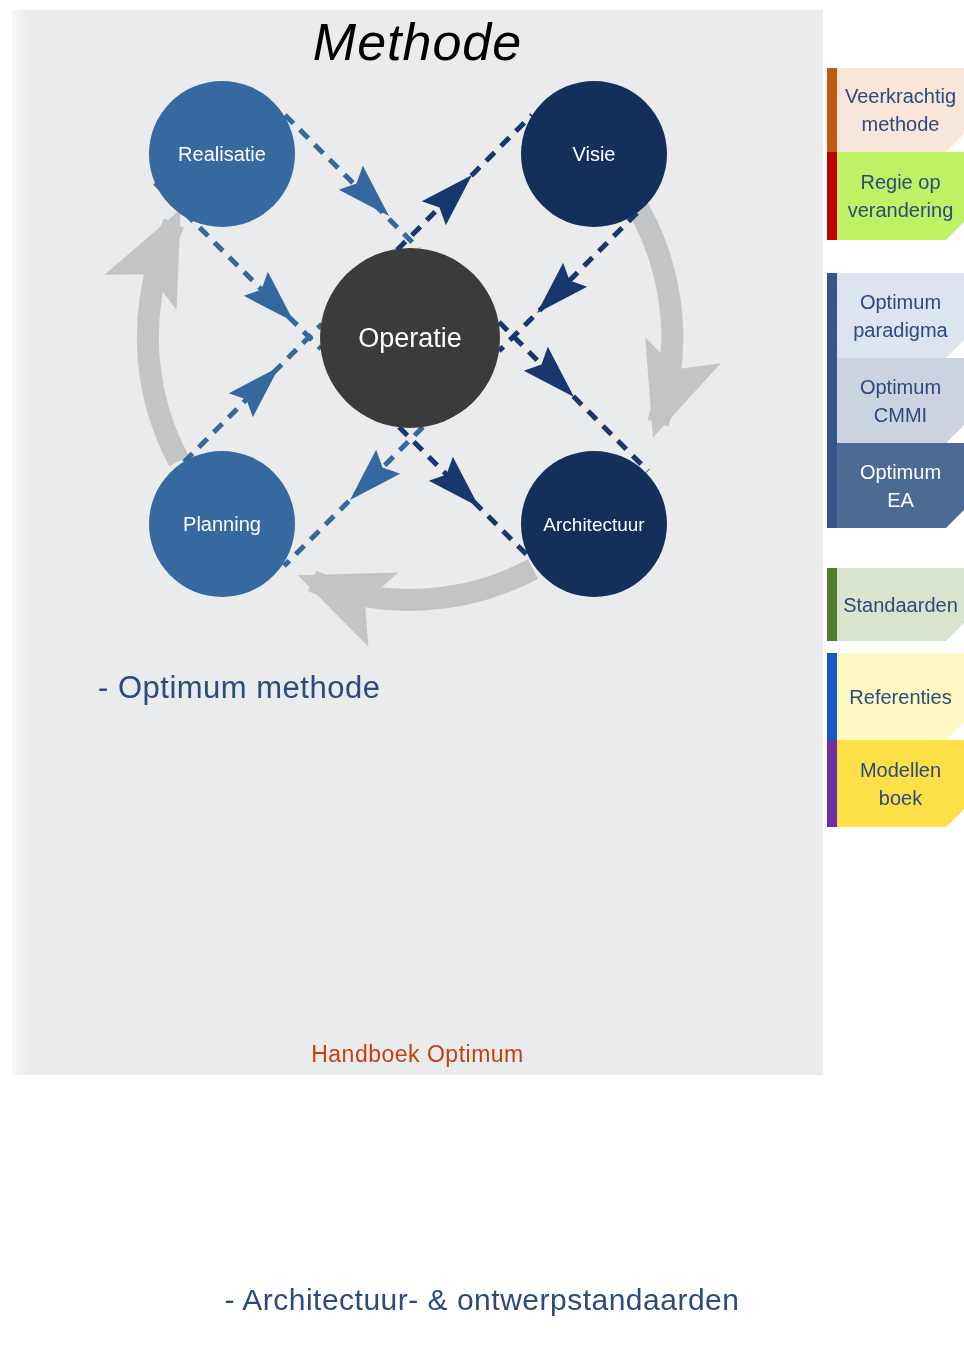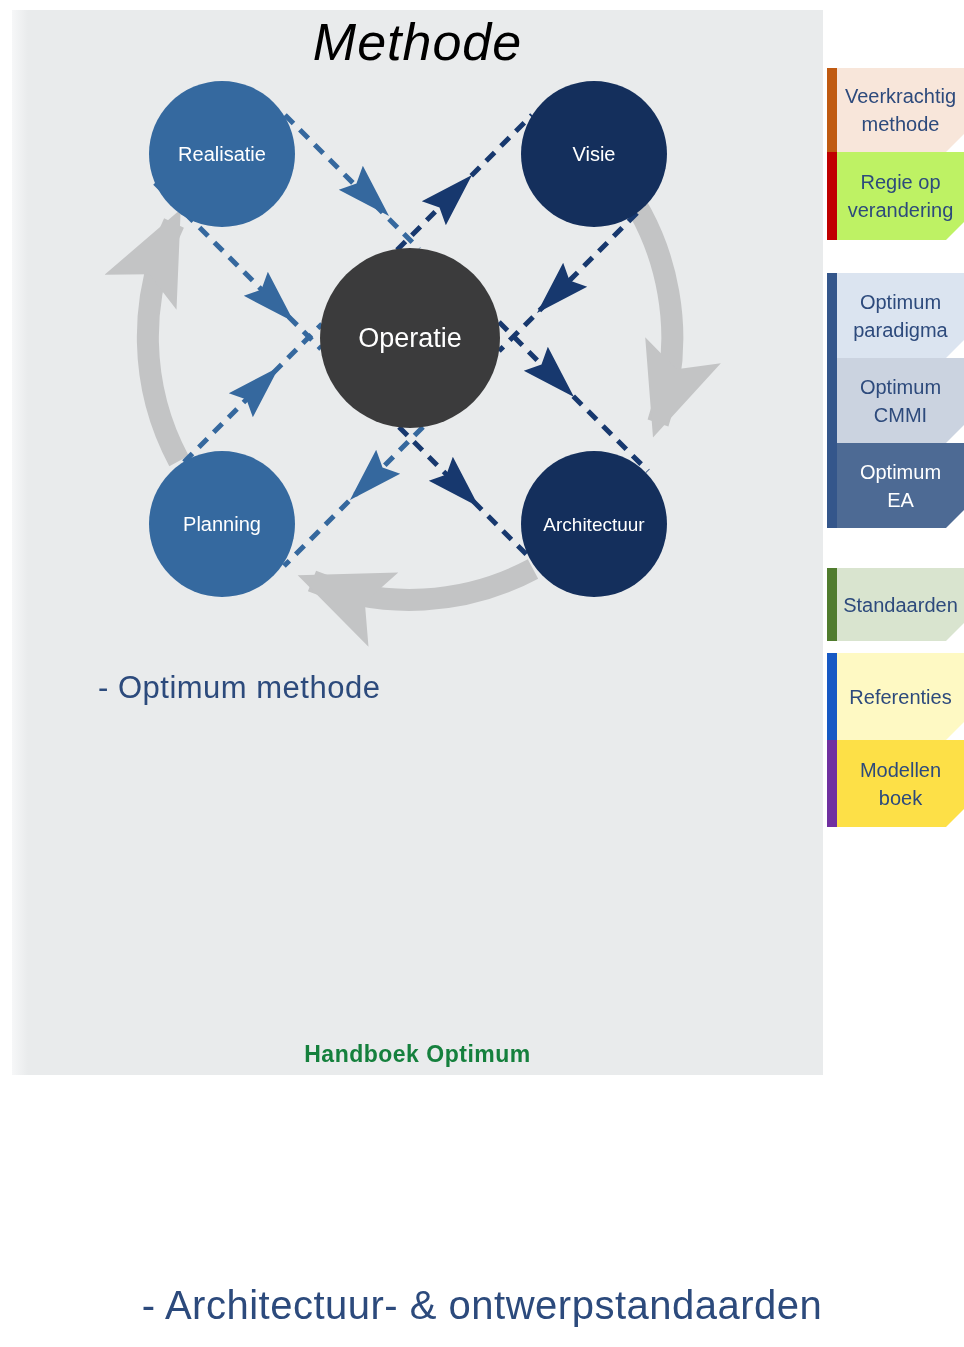--- a/index.html
+++ b/index.html
@@ -23,25 +23,25 @@
     text-align:center;font-size:52px;color:#000000;
     letter-spacing:1px;font-weight:normal;margin:0;font-style:italic;
   }
   .diagram-svg{position:absolute;left:0;top:0;}
   .note-text{
     position:absolute;left:86px;top:660px;
     font-size:31px;color:#2c4a7c;letter-spacing:.5px;white-space:nowrap;
   }
   .page-footer{
     position:absolute;top:1031px;left:0;width:100%;
-    text-align:center;font-size:23px;color:#15803d;letter-spacing:.5px;font-weight:bold;
+    text-align:center;font-size:23px;color:#c2410c;letter-spacing:.5px;
   }
   .bottom-caption{
     position:absolute;top:1283px;left:0;width:964px;
-    text-align:center;font-size:40px;color:#2c4a7c;letter-spacing:.5px;
+    text-align:center;font-size:30px;color:#2c4a7c;letter-spacing:.5px;
     white-space:nowrap;
   }
   
   .tab{position:absolute;left:827px;display:flex;align-items:stretch;}
   .tab .bar{width:10px;flex:none;}
   .tab .body{
     width:127px;flex:none;display:flex;flex-direction:column;
     justify-content:center;text-align:center;
     font-size:20px;line-height:28px;color:#2d4a7c;
     clip-path:polygon(0 0,100% 0,100% calc(100% - 18px),calc(100% - 18px) 100%,0 100%);

